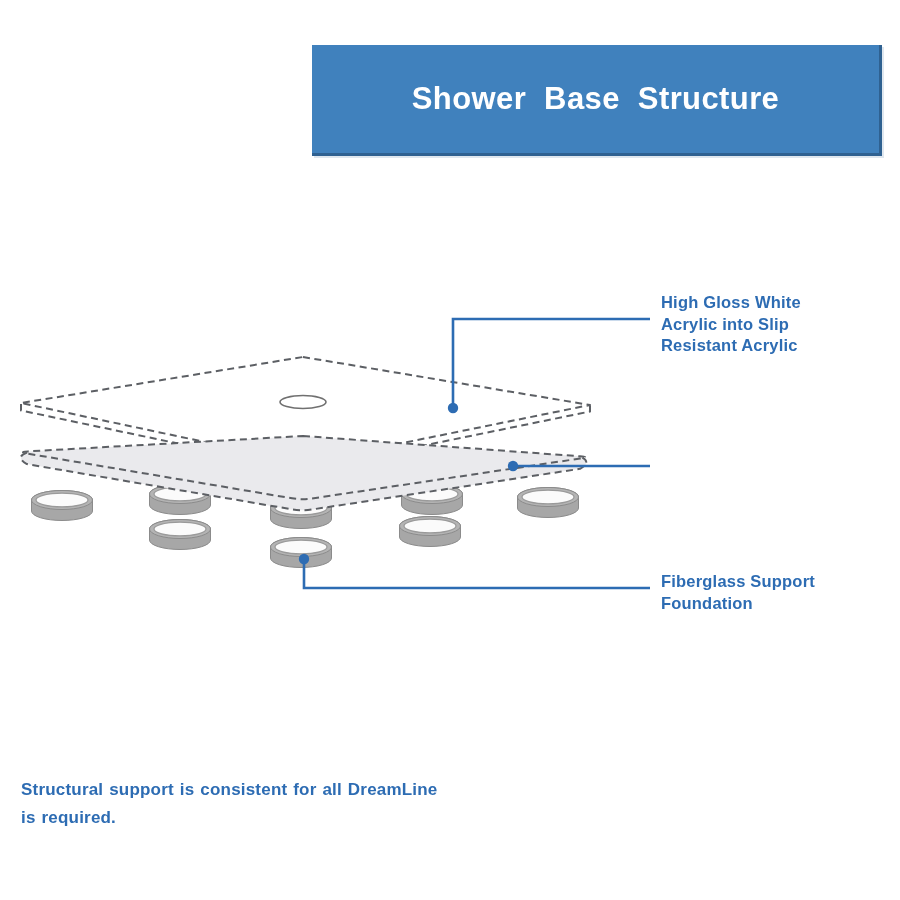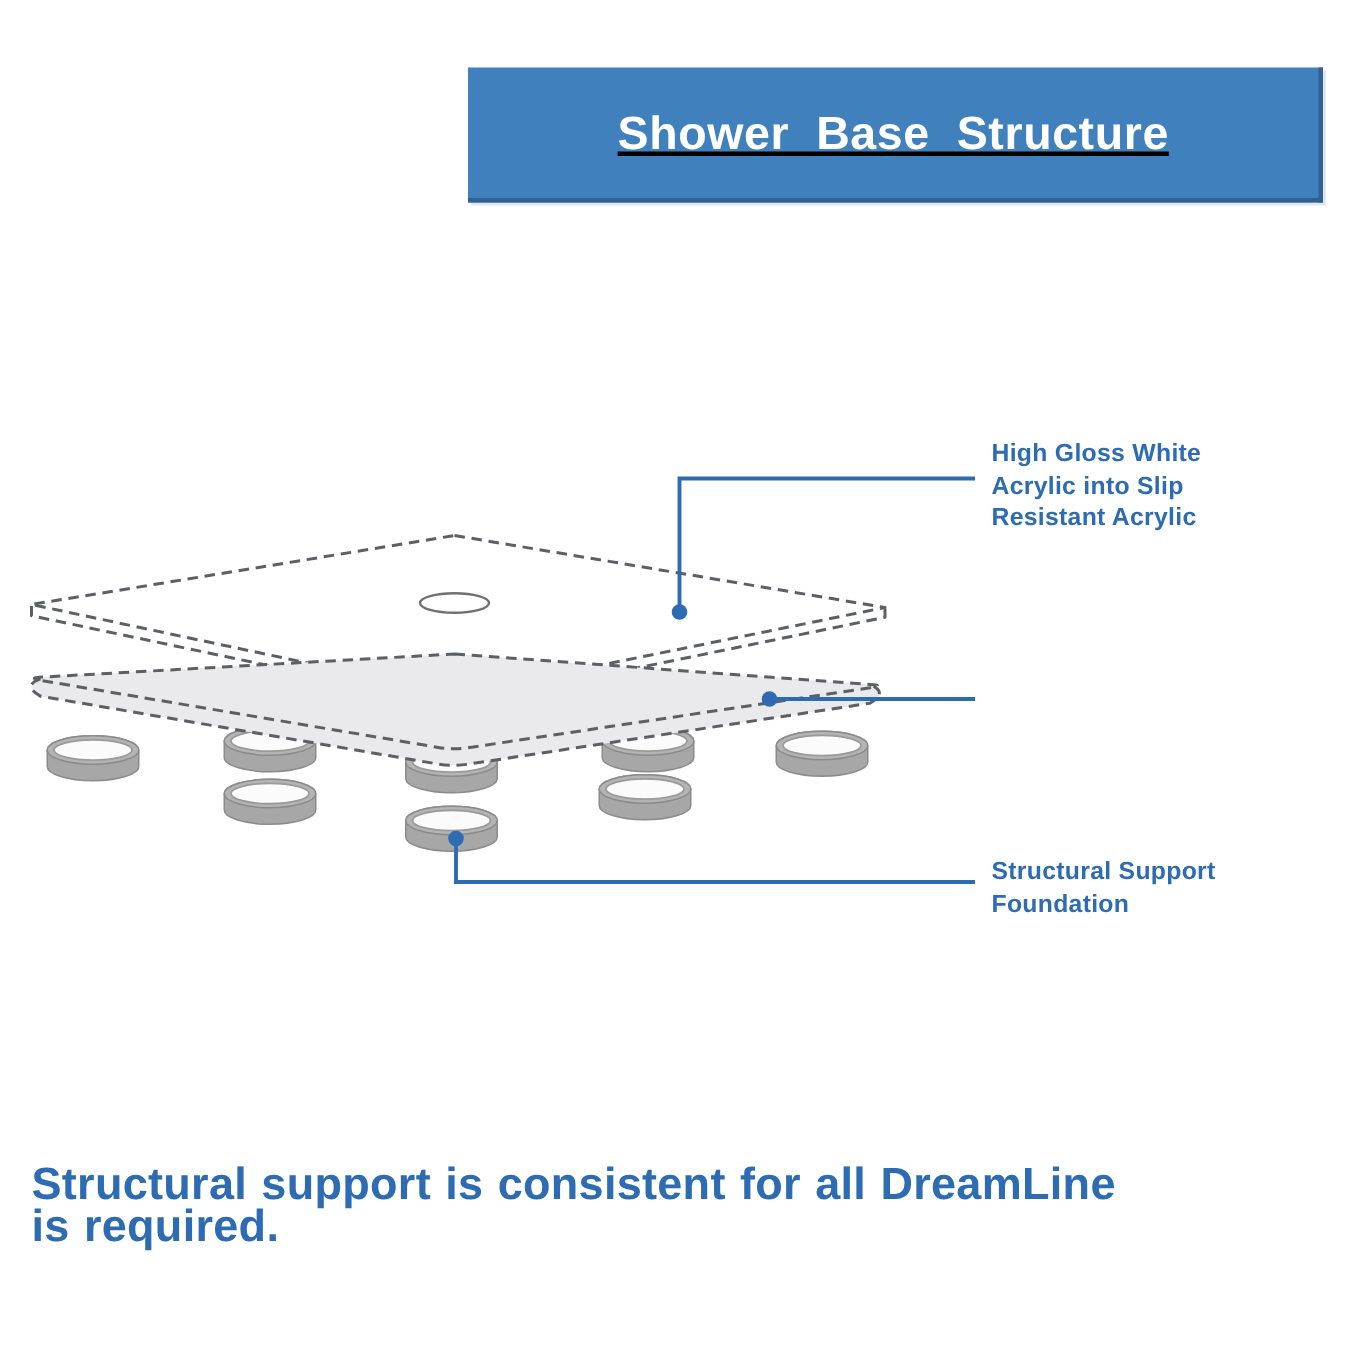--- a/index.html
+++ b/index.html
@@ -1,39 +1,39 @@
 <!DOCTYPE html>
 <html style="--background: #ffffff; --banner-blue: #4081bd; --banner-edge: #2f6191; --title-white: #ffffff; --text-blue: #2d6cb3; --line-blue: #2d6cb3; --dash-gray: #5c5f64; --slab-fill: #eaeaed; --ring-band: #a7a7a7; --ring-rim: #b4b4b4; --ring-edge: #8b8b8b; --ring-hole: #fbfbfb; --ring-hole-edge: #9a9a9a; --drain-edge: #707070;"><head>
 <meta charset="utf-8">
 <style>
   html,body{margin:0;padding:0;background:#fff;}
   .page{position:relative;width:900px;height:900px;background:var(--background,#fff);overflow:hidden;
         font-family:"Liberation Sans",sans-serif;}
-  .banner{position:absolute;left:312px;top:45px;width:570px;height:90px;box-sizing:border-box;
+  .banner{position:absolute;left:312px;top:45px;width:570px;height:111px;box-sizing:border-box;
           background:var(--banner-blue);border-right:3px solid var(--banner-edge);
           border-bottom:3px solid var(--banner-edge);box-shadow:2px 2px 0 #dfe7ef;
-          display:flex;align-items:center;justify-content:center;text-decoration:underline;}
+          display:flex;align-items:center;justify-content:center;}
   .banner-title{color:var(--title-white);font-size:31px;font-weight:bold;
           letter-spacing:0.4px;word-spacing:9px;white-space:nowrap;}
   .diagram{position:absolute;left:0;top:280px;width:660px;height:340px;}
   .dash{fill:none;stroke:var(--dash-gray);stroke-width:2;stroke-dasharray:7 4.5;stroke-linejoin:round;}
   .slab-fill{fill:var(--slab-fill);stroke:none;}
   .drain{fill:#ffffff;stroke:var(--drain-edge);stroke-width:1.6;}
   .ring-band{fill:var(--ring-band);stroke:var(--ring-edge);stroke-width:1;}
   .ring-rim{fill:var(--ring-rim);stroke:var(--ring-edge);stroke-width:1;}
   .ring-hole{fill:var(--ring-hole);stroke:var(--ring-hole-edge);stroke-width:1.2;}
   .leader{fill:none;stroke:var(--line-blue);stroke-width:2.6;}
   .ldot{fill:var(--line-blue);stroke:none;}
   .label{position:absolute;left:661px;color:var(--text-blue);font-weight:bold;
          font-size:16.5px;line-height:21.5px;letter-spacing:0.2px;white-space:nowrap;}
   .label-acrylic{top:292px;}
   .label-fiberglass{top:440px;}
   .label-foundation{top:571px;}
   .footer{position:absolute;left:21px;top:776px;color:var(--text-blue);font-weight:bold;
-          font-size:30px;line-height:28px;letter-spacing:0.2px;word-spacing:1px;white-space:nowrap;}
+          font-size:17px;line-height:28px;letter-spacing:0.2px;word-spacing:1px;white-space:nowrap;}
 </style>
 </head>
 <body>
 
 <div class="page">
 
   <div class="banner">
     <span class="banner-title">Shower Base Structure</span>
   </div>
 
@@ -108,21 +108,21 @@
   </svg>
 
   <div class="label label-acrylic">
     <div class="lbl-line">High Gloss White</div>
     <div class="lbl-line">Acrylic into Slip</div>
     <div class="lbl-line">Resistant Acrylic</div>
   </div>
 
 
   <div class="label label-foundation">
-    <div class="lbl-line">Structural Support</div>
+    <div class="lbl-line">Fiberglass Support</div>
     <div class="lbl-line">Foundation</div>
   </div>
 
   <div class="footer">
     <div>Structural support is consistent for all DreamLine</div>
     <div>is required.</div>
   </div>
 
 </div>
 

